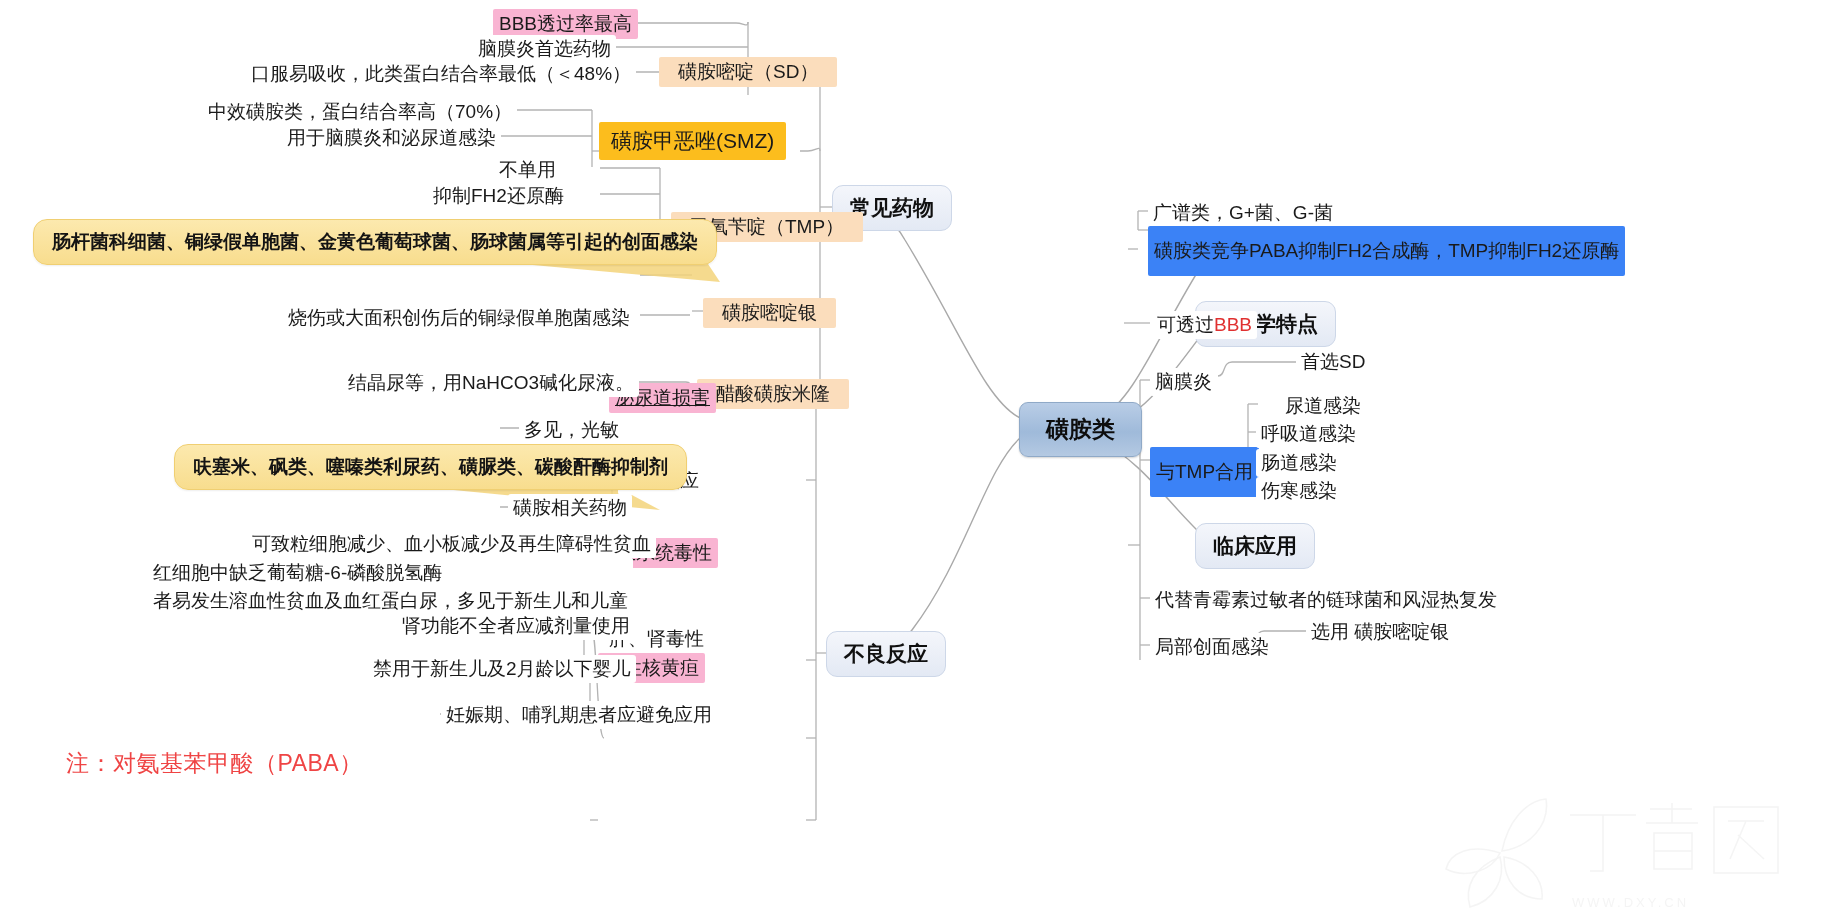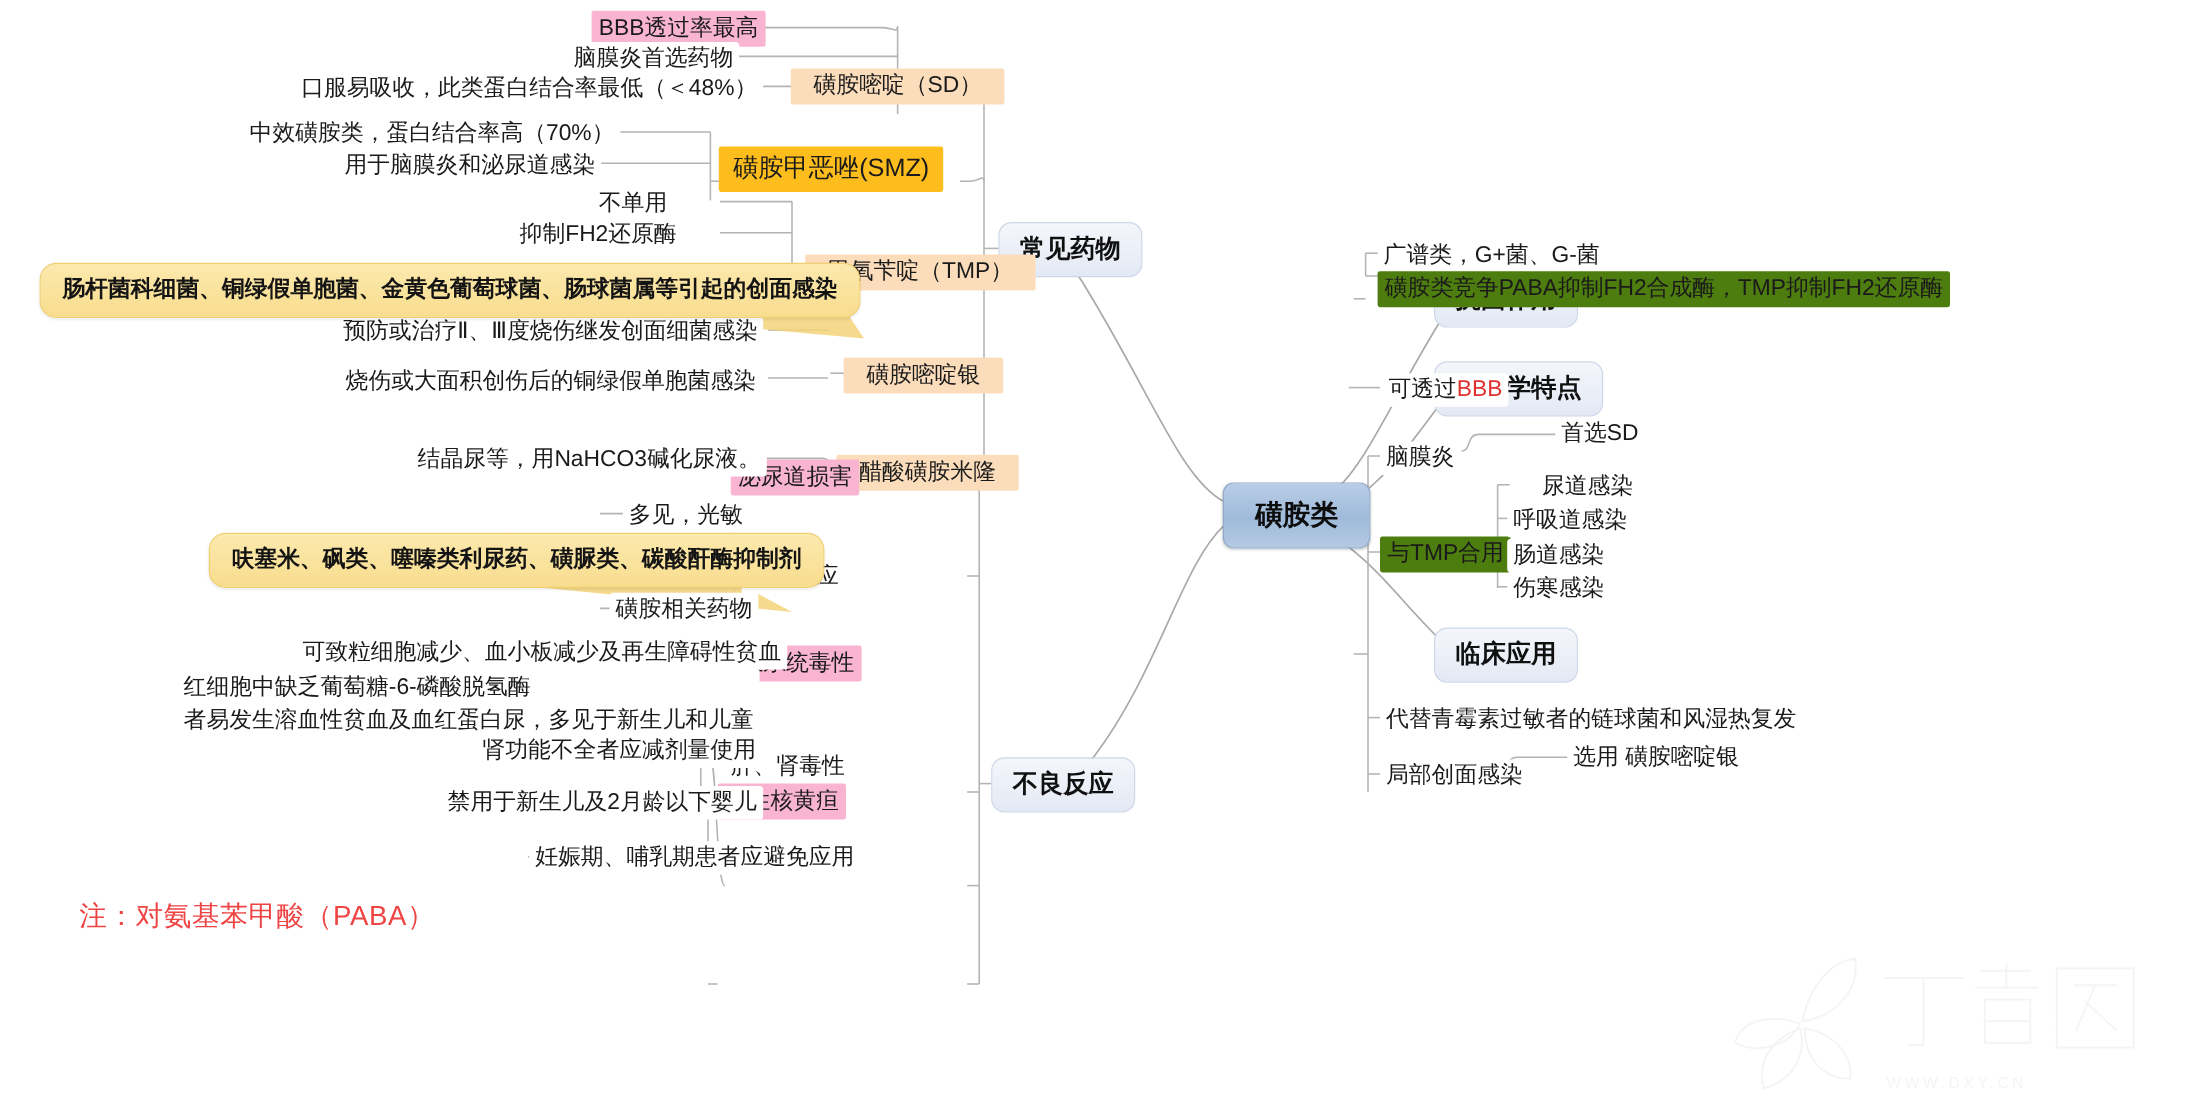--- a/index.html
+++ b/index.html
@@ -48,21 +48,21 @@
     color:#101010;
     padding:9px 17px;
     text-align:center;
   }
   
   .chip-peach{background:#fbddbc;padding:3px 19px;border-radius:2px;}
   
   .chip-orange{background:#fcbd1d;padding:6px 12px;border-radius:2px;font-size:21px;}
   
   .chip-pink{background:#f9b4d2;padding:3px 6px;border-radius:2px;}
-  .chip-pink-strong{background:#4d7c0f;padding:3px 6px;border-radius:2px;}
+  .chip-pink-strong{background:#3b82f6;padding:13px 6px;border-radius:2px;}
   
   .callout{
     background:linear-gradient(180deg,#fce9ae 0%,#f8dd8e 100%);
     border:1px solid #f0cf72;
     border-radius:14px;
     padding:10px 18px;
     font-weight:bold;
     font-size:19px;
     color:#141414;
     box-shadow:0 1px 2px rgba(0,0,0,.07);
@@ -215,26 +215,25 @@
   <div class="node chip-pink" style="left:493px;top:9px;">BBB透过率最高</div>
   <div class="node leaf" style="left:473px;top:35px;">脑膜炎首选药物</div>
   <div class="node leaf" style="left:246px;top:60px;">口服易吸收，此类蛋白结合率最低（＜48%）</div>
 
   <div class="node leaf" style="left:203px;top:98px;">中效磺胺类，蛋白结合率高（70%）</div>
   <div class="node leaf" style="left:282px;top:124px;">用于脑膜炎和泌尿道感染</div>
 
   <div class="node leaf" style="left:494px;top:156px;">不单用</div>
   <div class="node leaf" style="left:428px;top:182px;">抑制FH2还原酶</div>
 
-  <div class="node leaf" style="left:281px;top:263px;">预防或治疗Ⅱ、Ⅲ度烧伤继发创面细菌感染</div>
   <div class="node callout" style="left:33px;top:219px;">肠杆菌科细菌、铜绿假单胞菌、金黄色葡萄球菌、肠球菌属等引起的创面感染</div>
 
   <div class="node leaf" style="left:283px;top:304px;">烧伤或大面积创伤后的铜绿假单胞菌感染</div>
 
-  <div class="node chip-pink" style="left:609px;top:383px;">泌尿道损害</div>
+  <div class="node chip-pink" style="left:609px;top:383px;text-decoration:underline;">泌尿道损害</div>
   <div class="node leaf" style="left:343px;top:369px;">结晶尿等，用NaHCO3碱化尿液。</div>
 
   <div class="node leaf" style="left:618px;top:467px;">过敏反应</div>
   <div class="node leaf" style="left:519px;top:416px;">多见，光敏</div>
   <div class="node leaf" style="left:508px;top:494px;">磺胺相关药物</div>
   <div class="node callout" style="left:174px;top:444px;">呋塞米、砜类、噻嗪类利尿药、磺脲类、碳酸酐酶抑制剂</div>
 
   <div class="node chip-pink" style="left:592px;top:538px;">造血系统毒性</div>
   <div class="node leaf" style="left:247px;top:530px;">可致粒细胞减少、血小板减少及再生障碍性贫血</div>
   <div class="node leaf multiline" style="left:148px;top:557px;">红细胞中缺乏葡萄糖-6-磷酸脱氢酶

